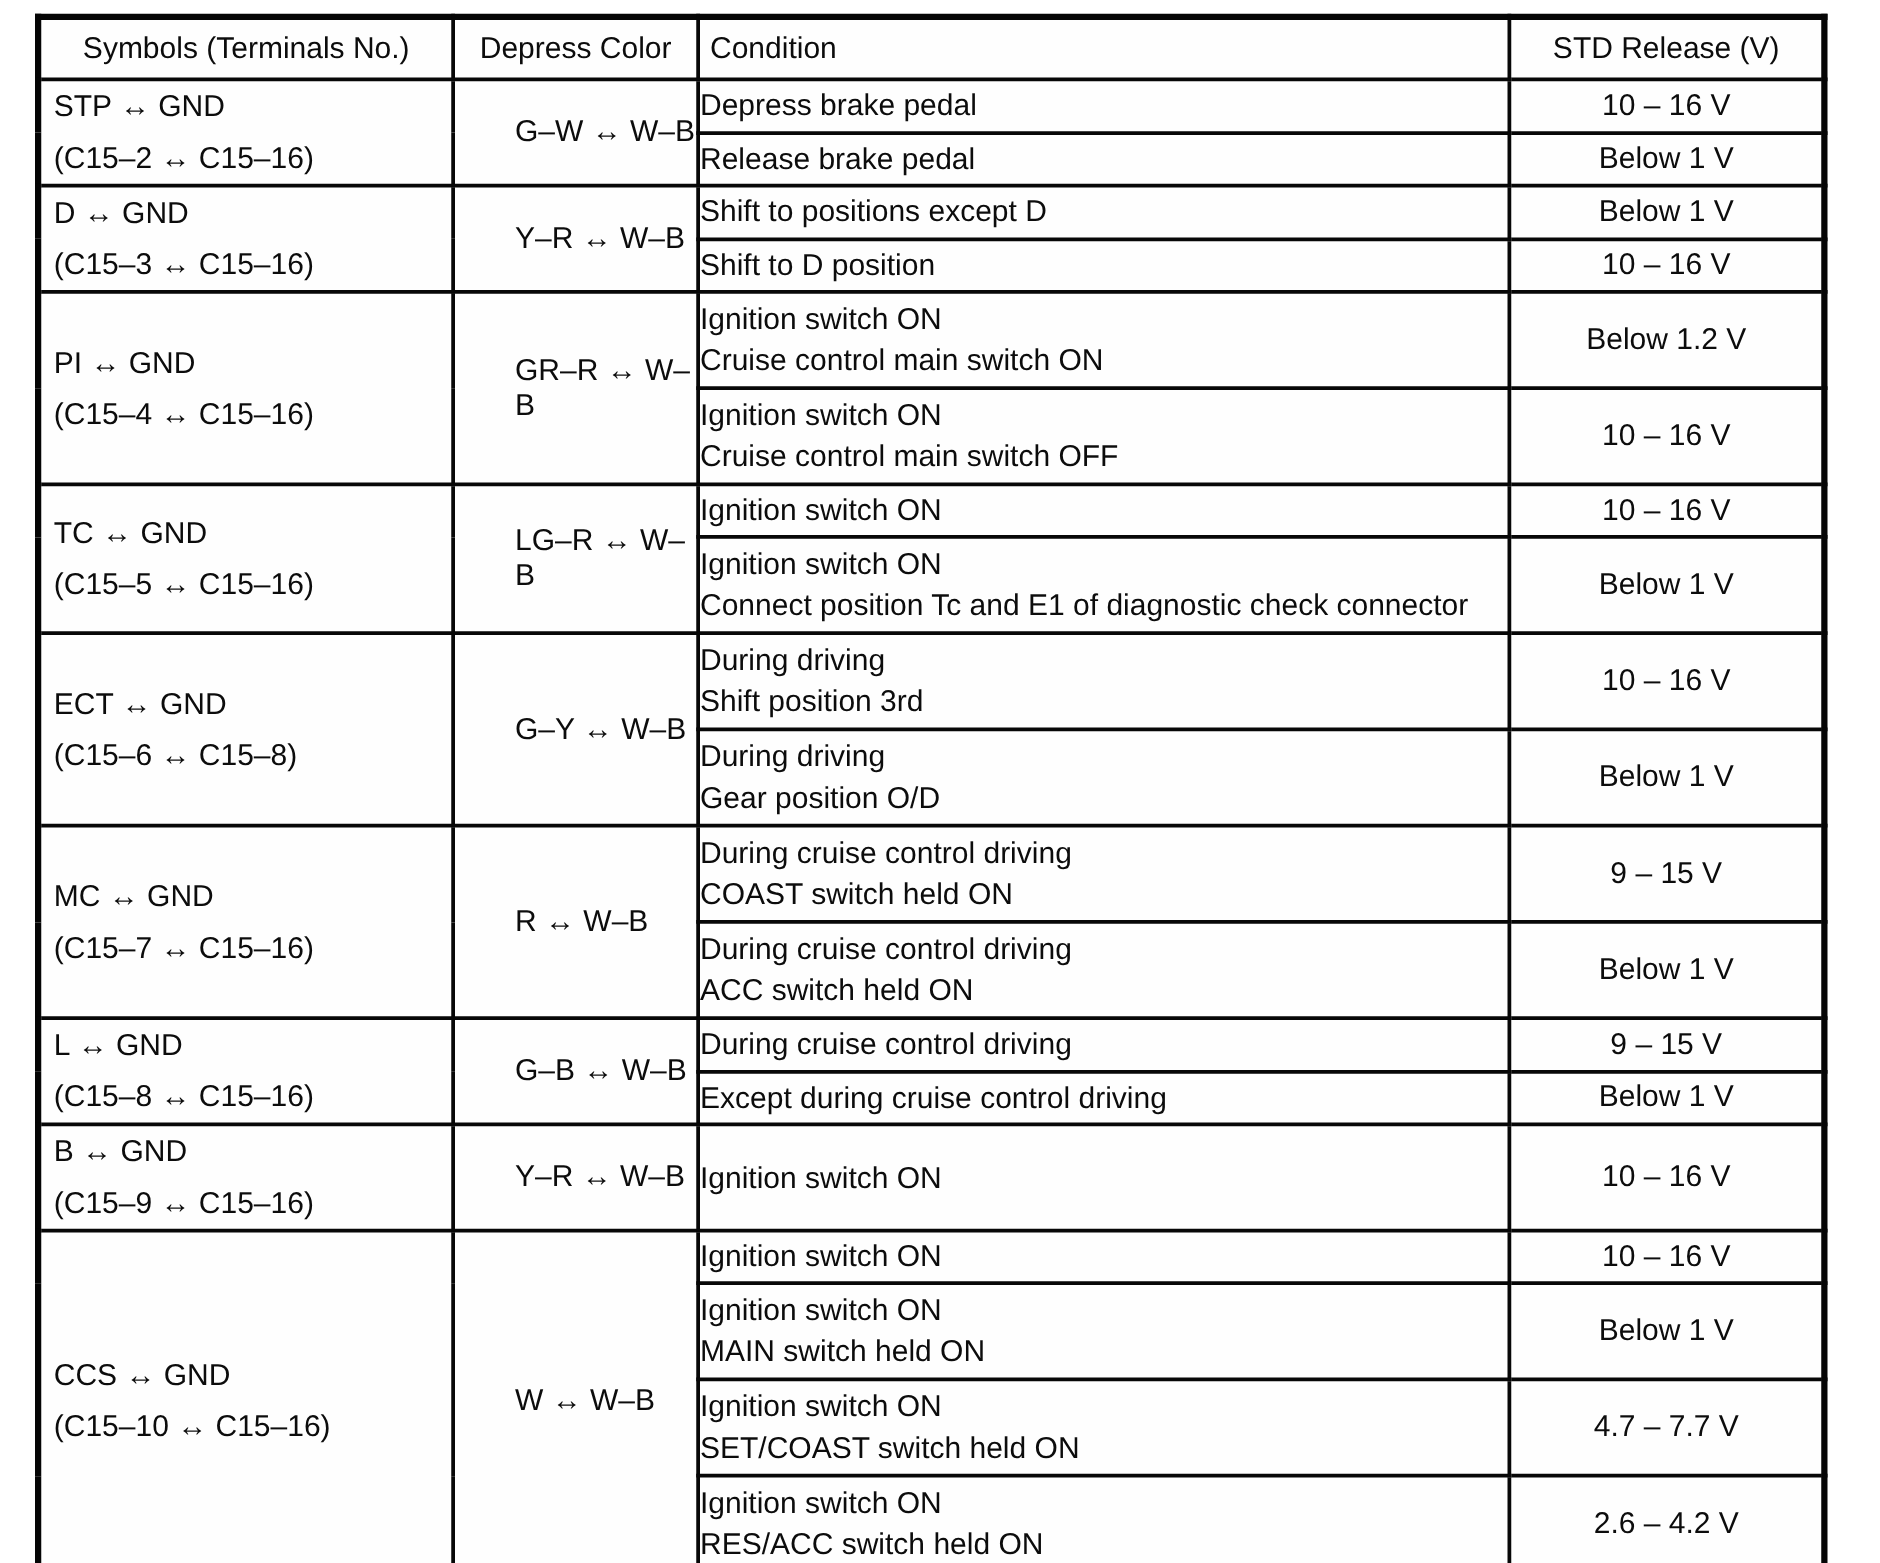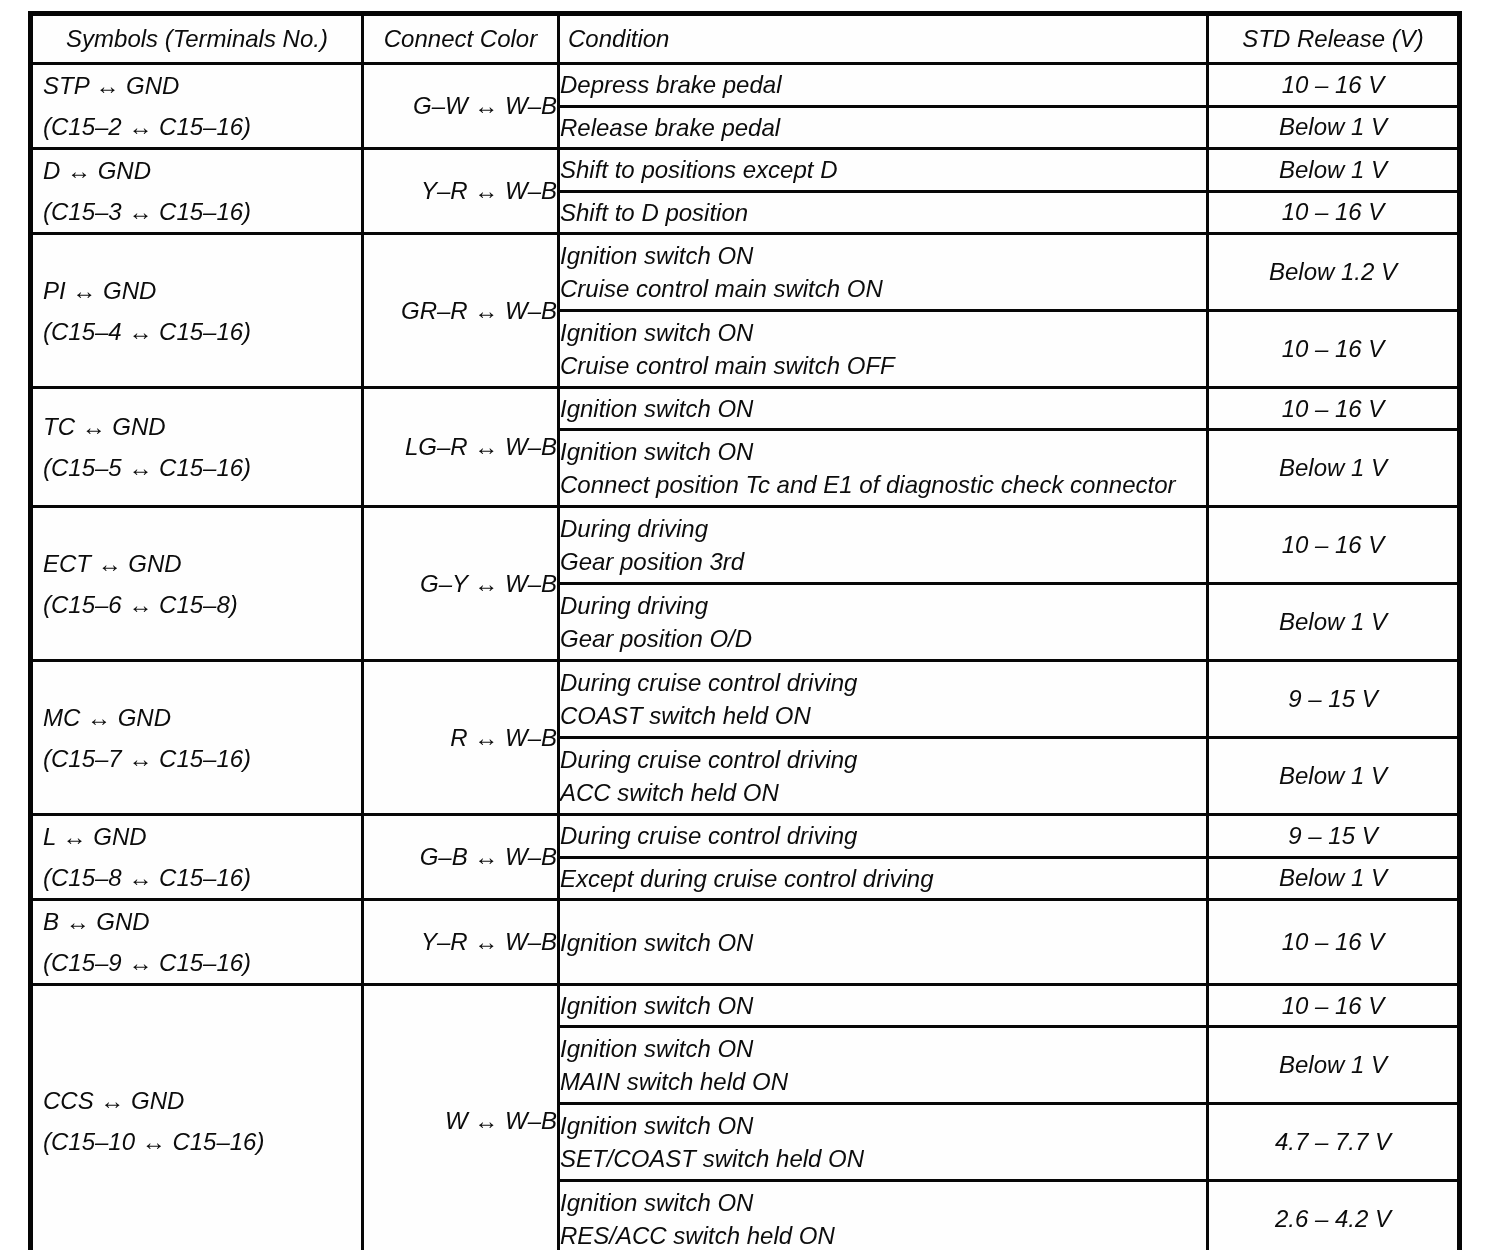--- a/index.html
+++ b/index.html
@@ -21,49 +21,48 @@
   col.c-sym  { width: 332px; }
   col.c-wire { width: 196px; }
   col.c-cond { width: 649px; }
   col.c-volt { width: 252px; }
   th, td {
     border: 3px solid #070707;
     vertical-align: middle;
     font-size: 24px;
     font-weight: 400;
     overflow: hidden;
-    font-style: italic;
   }
   thead tr { height: 50px; }
   tr.h42 { height: 42px; }
   tr.h77 { height: 77px; }
   th.th-sym  { text-align: center; }
   th.th-wire { text-align: center; }
   th.th-cond { text-align: left; padding-left: 8px; }
   th.th-volt { text-align: center; }
   td.sym  { text-align: left; padding-left: 10px; line-height: 41px; }
-  td.wire { text-align: right; }
+  td.wire { text-align: left; padding-left: 48px; }
   td.cond { text-align: left; line-height: 33px; padding-top: 2px; padding-bottom: 2px; }
   td.volt { text-align: center; }
 </style>
 </head>
 <body>
 
 <div class="page">
   <table class="vtable">
     <colgroup>
       <col class="c-sym">
         <col class="c-wire">
         <col class="c-cond">
         <col class="c-volt">
     </colgroup>
     <thead>
       <tr>
         <th class="th-sym">Symbols (Terminals No.)</th>
-        <th class="th-wire">Connect Color</th>
+        <th class="th-wire">Depress Color</th>
         <th class="th-cond">Condition</th>
         <th class="th-volt">STD Release (V)</th>
       </tr>
     </thead>
     <tbody>
 
       <tr class="h42">
         <td class="sym" rowspan="2">
           <div>STP ↔ GND</div>
           <div>(C15–2 ↔ C15–16)</div>
@@ -139,21 +138,21 @@
       </tr>
 
       <tr class="h77">
         <td class="sym" rowspan="2">
           <div>ECT ↔ GND</div>
           <div>(C15–6 ↔ C15–8)</div>
         </td>
         <td class="wire" rowspan="2">G–Y ↔ W–B</td>
         <td class="cond">
           <div>During driving</div>
-          <div>Gear position 3rd</div>
+          <div>Shift position 3rd</div>
         </td>
         <td class="volt">10 – 16 V</td>
       </tr>
       <tr class="h77">
         <td class="cond">
           <div>During driving</div>
           <div>Gear position O/D</div>
         </td>
         <td class="volt">Below 1 V</td>
       </tr>

